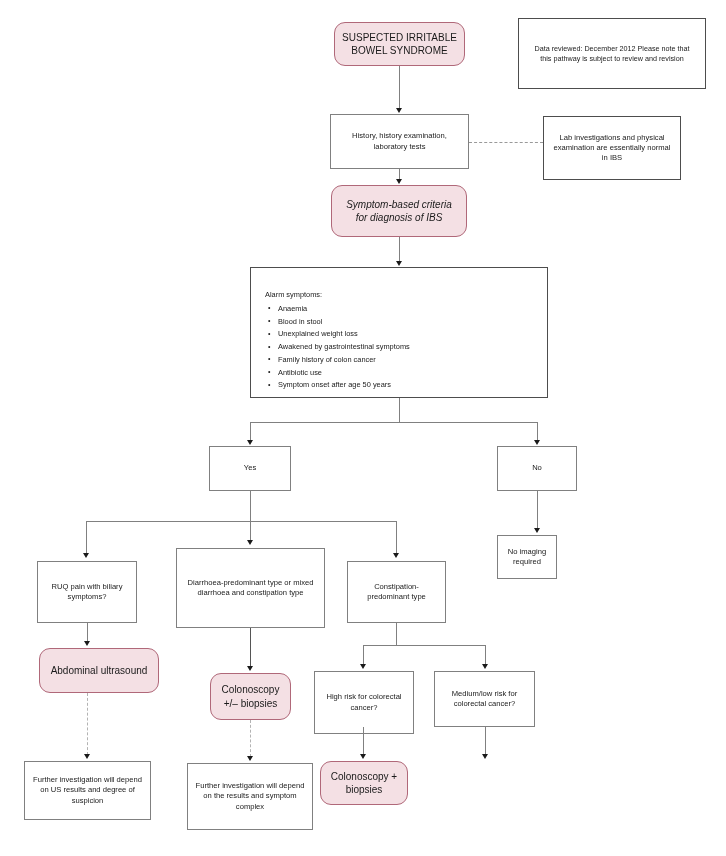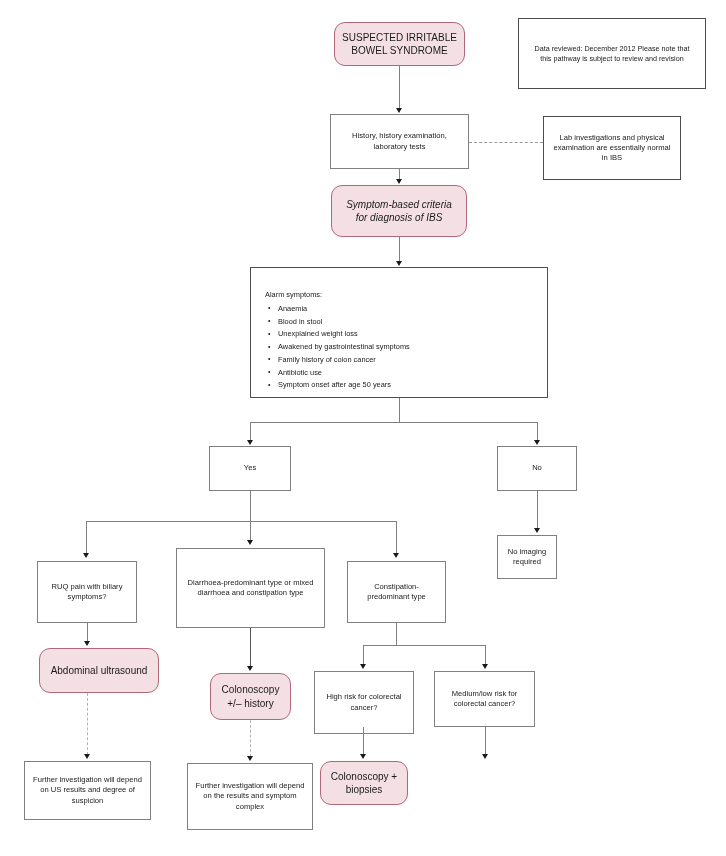--- a/index.html
+++ b/index.html
@@ -170,21 +170,21 @@
 
   <div class="node rect" style="left:347px; top:561px; width:99px; height:62px;">
     <span>Constipation-predominant type</span>
   </div>
 
   <div class="node pill" style="left:39px; top:648px; width:120px; height:45px;">
     <span>Abdominal ultrasound</span>
   </div>
 
   <div class="node pill" style="left:210px; top:673px; width:81px; height:47px;">
-    <span>Colonoscopy +/– history</span>
+    <span>Colonoscopy +/– biopsies</span>
   </div>
 
   <div class="node rect" style="left:314px; top:671px; width:100px; height:63px;">
     <span>High risk for colorectal cancer?</span>
   </div>
 
   <div class="node rect" style="left:434px; top:671px; width:101px; height:56px;">
     <span>Medium/low risk for colorectal cancer?</span>
   </div>
 

